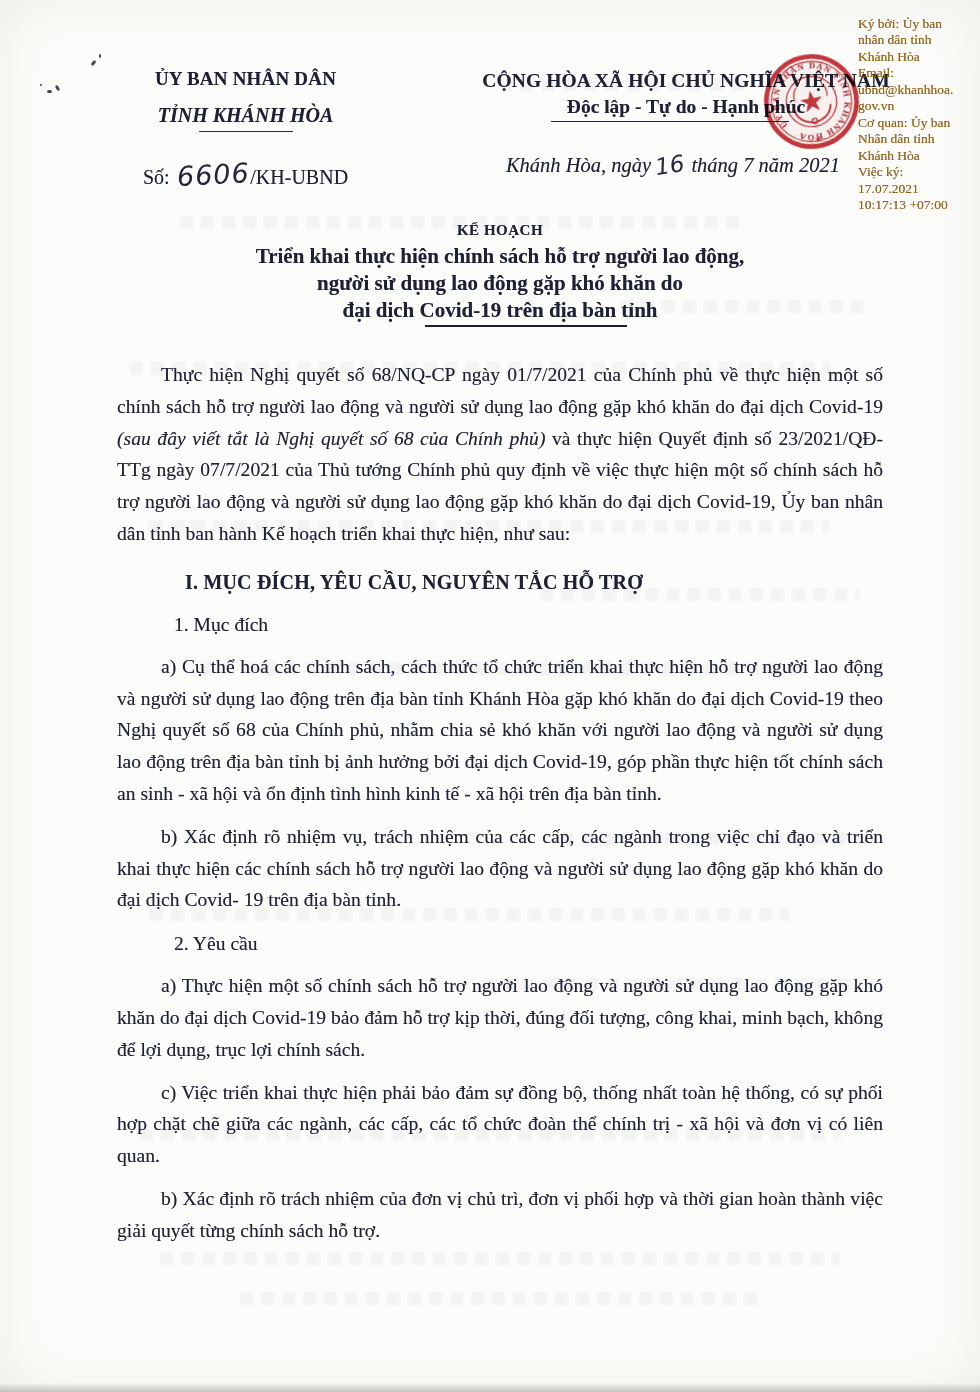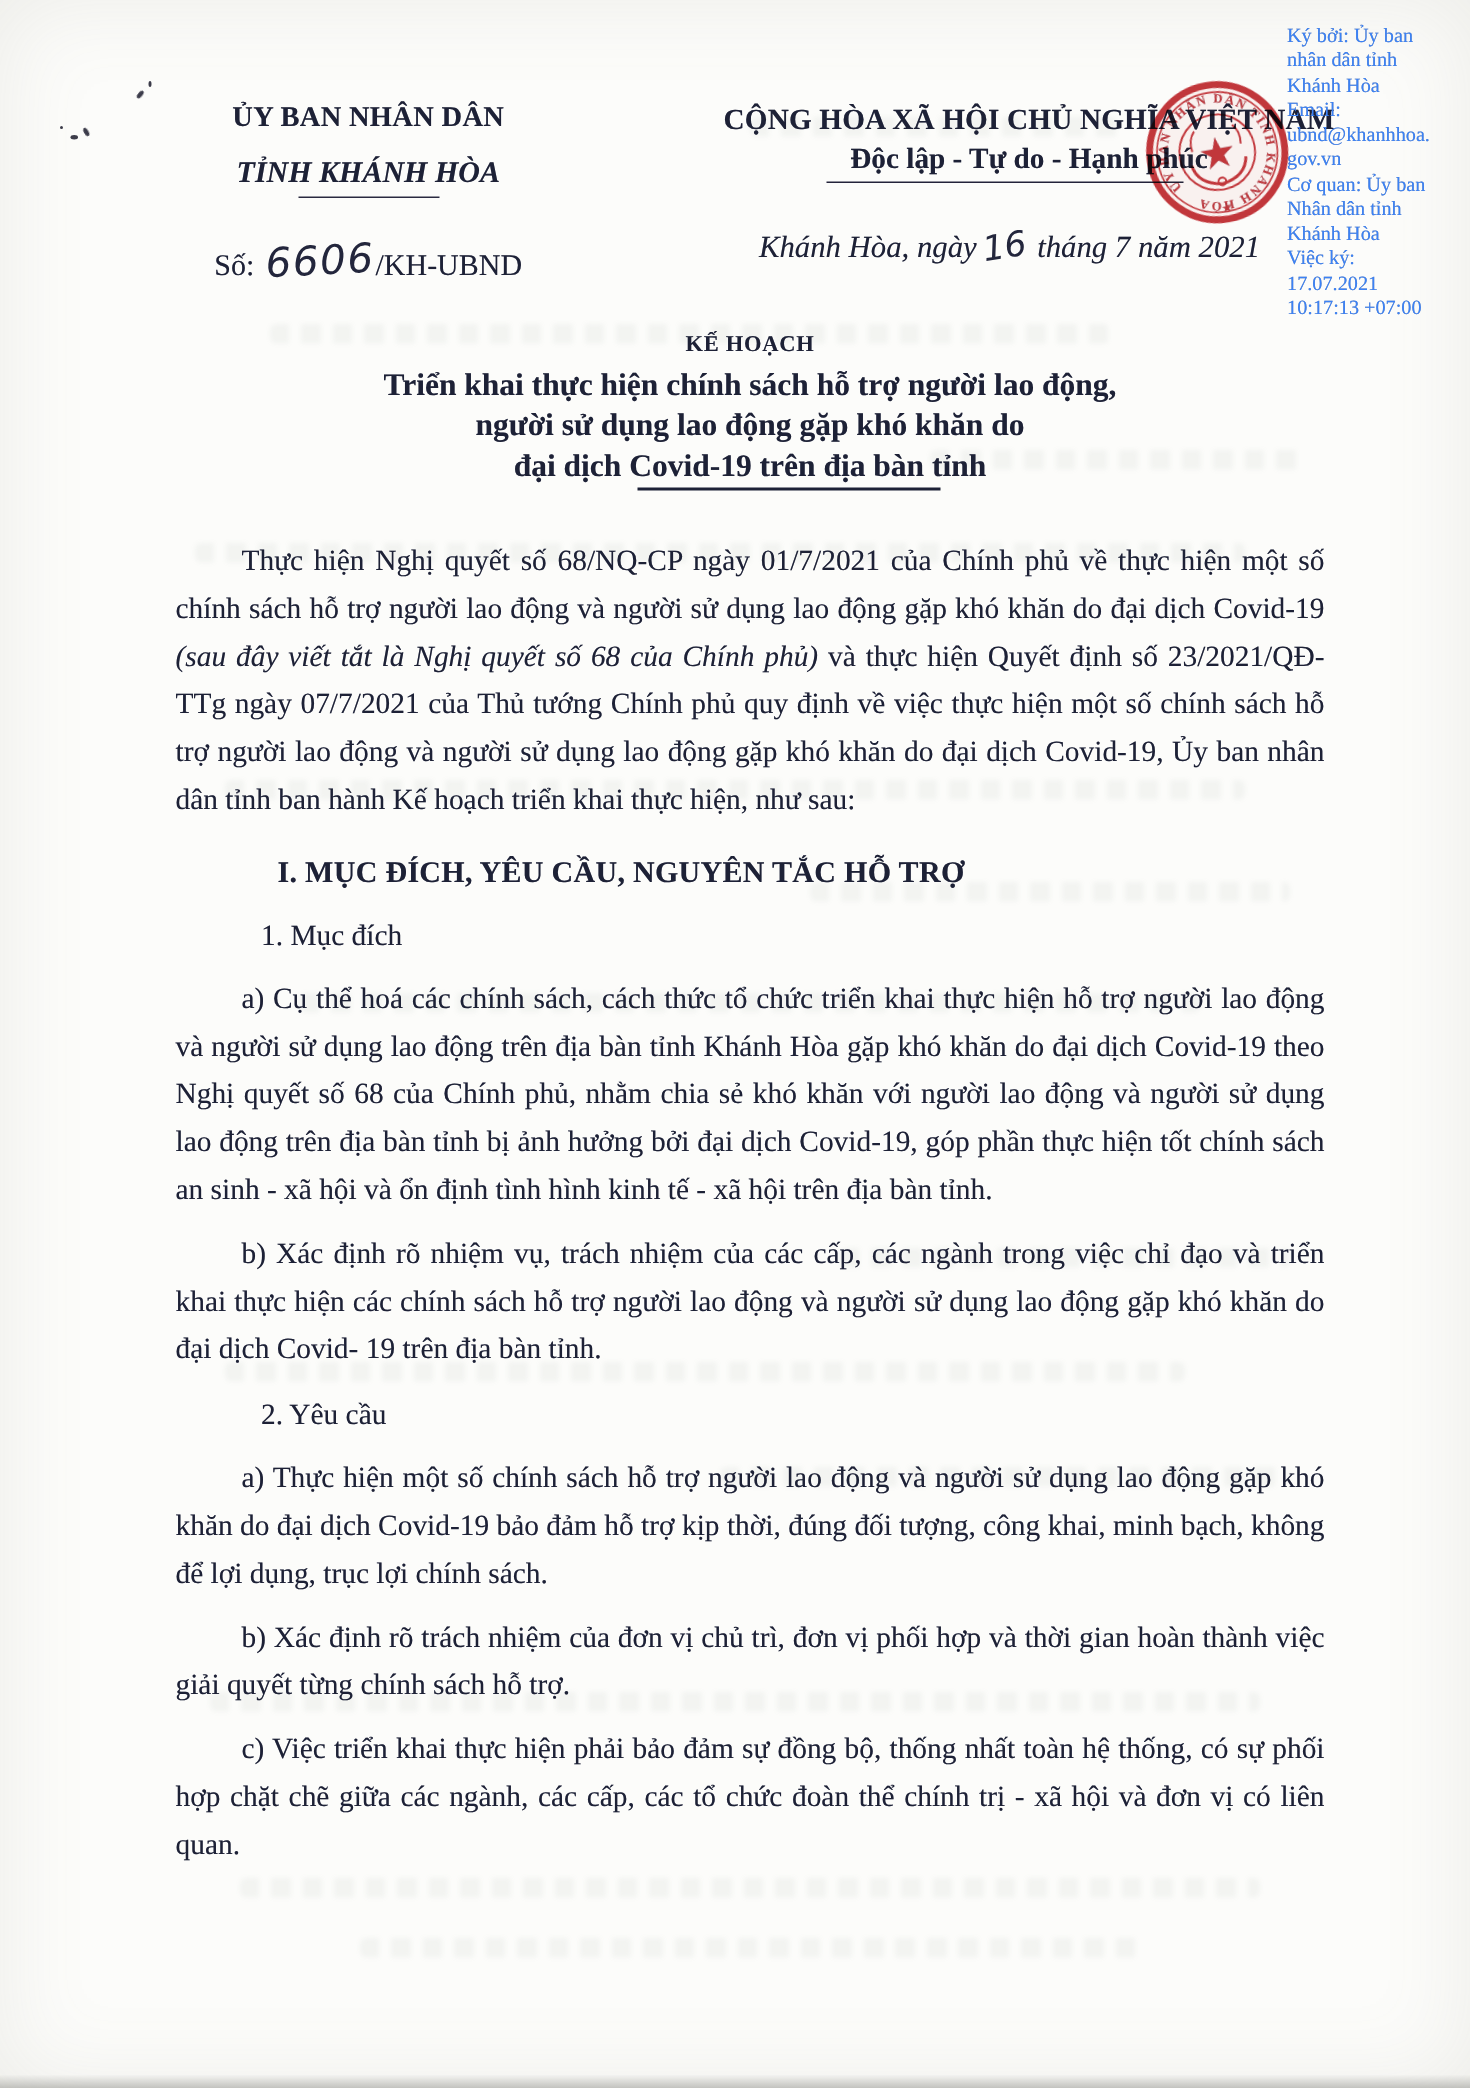--- a/index.html
+++ b/index.html
@@ -36,21 +36,21 @@
   
   .national-block { position:absolute; left:444px; top:70px; width:484px; text-align:center; }
   .nat1 { font-size:19.5px; font-weight:bold; white-space:nowrap; letter-spacing:.1px; }
   .nat2 { font-size:19.5px; font-weight:bold; margin-top:4px; }
   .nat-rule { width:238px; border-bottom:1.8px solid #23233a; margin:3px auto 0; transform:translateX(-16px); }
   .date-line { margin-top:29px; font-style:italic; font-size:20.5px; white-space:nowrap; transform:translateX(-13px); }
   .hand-day { font-size:23px; display:inline-block; transform:rotate(-9deg) translateY(1px); margin:0 7px 0 4px; }
 
   
   .sig-block { position:absolute; left:858px; top:16px; width:118px;
-    font-size:13.5px; line-height:1.22; color:#3b82f6; }
+    font-size:13.5px; line-height:1.22; color:#a16207; }
 
   
   .seal { position:absolute; left:762px; top:52px; width:99px; height:99px;
     mix-blend-mode:multiply; opacity:.93; transform:rotate(-10deg); }
   .seal svg { width:100%; height:100%; filter:blur(.35px); }
   .seal .ring { fill:none; stroke:var(--seal-red); }
   .seal .tint { fill:rgba(195,40,45,.05); }
   .seal .rtext { fill:var(--seal-red); font-family:"Liberation Serif",serif; font-weight:bold; }
   .seal .wreath { fill:none; stroke:var(--seal-red); }
 
@@ -152,17 +152,17 @@
     <div class="title-rule"></div>
 
     <p class="para opening"><span>Thực hiện Nghị quyết số 68/NQ-CP ngày 01/7/2021 của Chính phủ về thực hiện một số chính sách hỗ trợ người lao động và người sử dụng lao động gặp khó khăn do đại dịch Covid-19 </span><span class="it">(sau đây viết tắt là Nghị quyết số 68 của Chính phủ)</span><span> và thực hiện Quyết định số 23/2021/QĐ-TTg ngày 07/7/2021 của Thủ tướng Chính phủ quy định về việc thực hiện một số chính sách hỗ trợ người lao động và người sử dụng lao động gặp khó khăn do đại dịch Covid-19, Ủy ban nhân dân tỉnh ban hành Kế hoạch triển khai thực hiện, như sau:</span></p>
 
     <p class="sec">I. MỤC ĐÍCH, YÊU CẦU, NGUYÊN TẮC HỖ TRỢ</p>
     <p class="subsec">1. Mục đích</p>
     <p class="para">a) Cụ thể hoá các chính sách, cách thức tổ chức triển khai thực hiện hỗ trợ người lao động và người sử dụng lao động trên địa bàn tỉnh Khánh Hòa gặp khó khăn do đại dịch Covid-19 theo Nghị quyết số 68 của Chính phủ, nhằm chia sẻ khó khăn với người lao động và người sử dụng lao động trên địa bàn tỉnh bị ảnh hưởng bởi đại dịch Covid-19, góp phần thực hiện tốt chính sách an sinh - xã hội và ổn định tình hình kinh tế - xã hội trên địa bàn tỉnh.</p>
     <p class="para">b) Xác định rõ nhiệm vụ, trách nhiệm của các cấp, các ngành trong việc chỉ đạo và triển khai thực hiện các chính sách hỗ trợ người lao động và người sử dụng lao động gặp khó khăn do đại dịch Covid- 19 trên địa bàn tỉnh.</p>
     <p class="subsec">2. Yêu cầu</p>
     <p class="para">a) Thực hiện một số chính sách hỗ trợ người lao động và người sử dụng lao động gặp khó khăn do đại dịch Covid-19 bảo đảm hỗ trợ kịp thời, đúng đối tượng, công khai, minh bạch, không để lợi dụng, trục lợi chính sách.</p>
+    <p class="para">c) Việc triển khai thực hiện phải bảo đảm sự đồng bộ, thống nhất toàn hệ thống, có sự phối hợp chặt chẽ giữa các ngành, các cấp, các tổ chức đoàn thể chính trị - xã hội và đơn vị có liên quan.</p>
     <p class="para">b) Xác định rõ trách nhiệm của đơn vị chủ trì, đơn vị phối hợp và thời gian hoàn thành việc giải quyết từng chính sách hỗ trợ.</p>
-    <p class="para">c) Việc triển khai thực hiện phải bảo đảm sự đồng bộ, thống nhất toàn hệ thống, có sự phối hợp chặt chẽ giữa các ngành, các cấp, các tổ chức đoàn thể chính trị - xã hội và đơn vị có liên quan.</p>
   </div>
 
 </div>
 
 </body></html>

